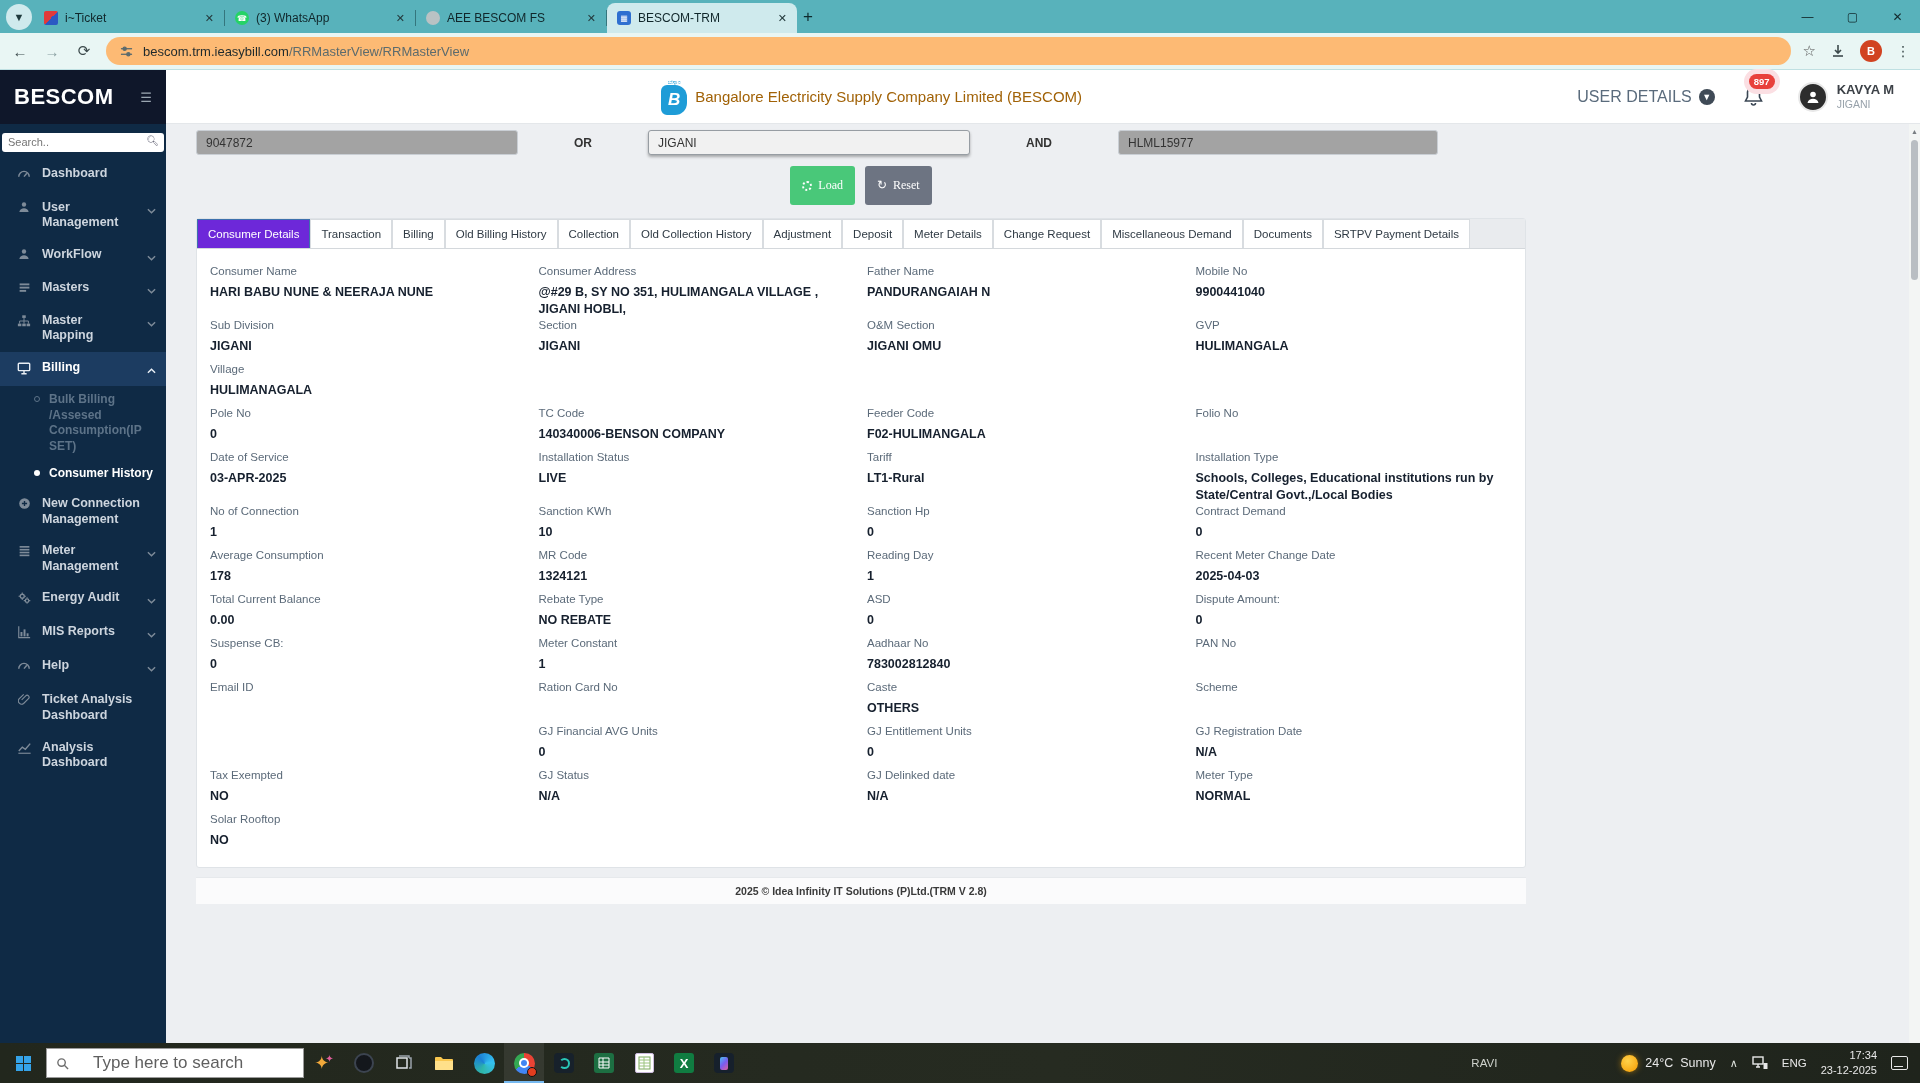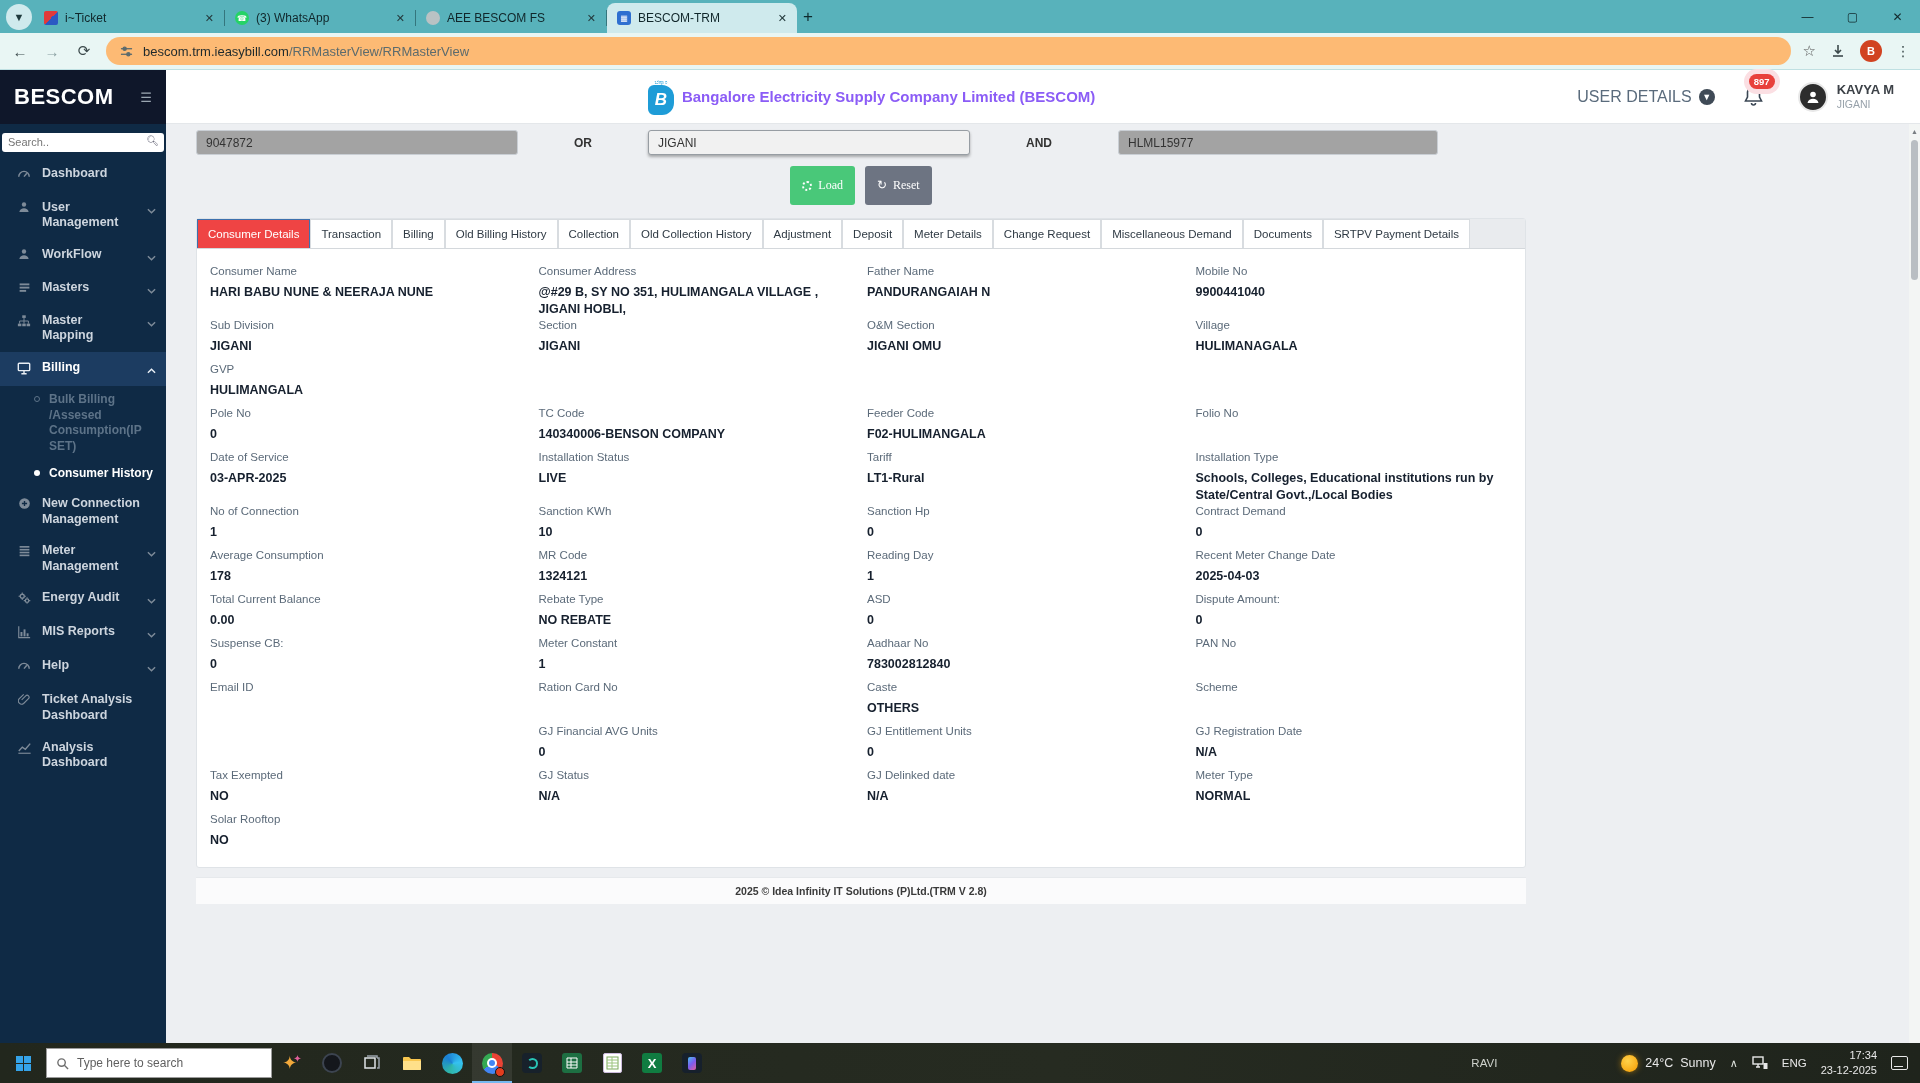--- a/index.html
+++ b/index.html
@@ -56,21 +56,21 @@
   .b-hollow { width:6px; height:6px; border:1px solid #5d7388; border-radius:50%; }
   .b-solid { width:6px; height:6px; background:#fff; border-radius:50%; }
 
   
   .main { flex:1; display:flex; flex-direction:column; min-width:0; }
   .appheader { height:54px; background:#fff; display:flex; align-items:center; border-bottom:1px solid #e4e7ea; padding:0 26px 0 0; }
   .hspacer { flex:1; }
   .logo-wrap { display:flex; flex-direction:column; align-items:center; margin-right:8px; }
   .logo-kan { font-size:6px; color:#1e9cd7; line-height:1; }
   .logo-b { width:26px; height:30px; background:#1e9cd7; color:#fff; border-radius:6px 12px 12px 6px; font-weight:bold; font-size:17px; display:flex; align-items:center; justify-content:center; font-style:italic; }
-  .htitle { font-size:15px; font-weight:bold; color:#8b5cf6; }
+  .htitle { font-size:15px; font-weight:normal; color:#a16207; }
   .userdetails { display:flex; align-items:center; gap:7px; color:#5a6b7c; font-size:16px; margin-right:28px; }
   .udchev { width:16px; height:16px; border-radius:50%; background:#3f4a56; color:#fff; font-size:9px; display:flex; align-items:center; justify-content:center; }
   .bellwrap { position:relative; margin-right:34px; }
   .bellbadge { position:absolute; top:-10px; left:6px; background:#e8413c; color:#fff; border-radius:9px; font-size:9.5px; font-weight:bold; padding:2px 5px; box-shadow:0 0 0 5px #fbdfe3; }
   .uavatar { width:30px; height:30px; border-radius:50%; background:#2d2d2d; border:2px solid #e8e8e8; display:flex; align-items:center; justify-content:center; margin-right:9px; }
   .uname { line-height:1.15; }
   .uname .nm { font-size:13px; font-weight:bold; color:#3c4147; }
   .uname .loc { font-size:10.5px; color:#97a1aa; }
 
   .content { flex:1; padding:4px 0 0 30px; position:relative; }
@@ -85,40 +85,40 @@
   .lbl-and { margin:0 66px 0 56px; }
   .btnrow { display:flex; justify-content:center; gap:10px; margin-top:11px; }
   .btn { height:39px; border:none; border-radius:3px; color:#fff; font-size:12px; display:flex; align-items:center; gap:6px; padding:0 12px; font-family:Liberation Serif, serif; }
   .btn.load { background:#49c879; }
   .btn.reset { background:#6d7482; }
   .spinner { width:10px; height:10px; border:2px dotted #fff; border-radius:50%; display:inline-block; }
 
   .card { margin-top:13px; background:#fff; border:1px solid #dfe3e7; border-radius:3px; }
   .ctabs { display:flex; background:#e9ebee; border-bottom:1px solid #d4d8dc; }
   .ctab { font-size:11.5px; color:#2f3a44; background:#fff; border:1px solid #d8dce0; border-bottom:none; padding:8px 10px; white-space:nowrap; }
-  .ctab.active { background:#ef4444; color:#fff; border-color:#3d70ad; }
+  .ctab.active { background:#6d28d9; color:#fff; border-color:#3d70ad; }
   .cbody { padding:16px 13px 10px 13px; }
   .grid { display:grid; grid-template-columns:repeat(4,1fr); column-gap:12px; }
   .cell { min-height:43px; margin-bottom:1px; }
   .cell .fl { font-size:11.5px; color:#5b6a79; }
   .cell .fv { font-size:12.5px; font-weight:bold; color:#16202e; margin-top:7px; line-height:1.35; }
 
   .footer { width:1330px; margin-top:9px; background:#fbfbfc; border-top:1px solid #e6e9ec; text-align:center; font-size:10.5px; font-weight:bold; color:#3a3a3a; padding:7px 0; }
 
   
   .sbar { position:absolute; right:0; top:0; width:11px; height:100%; background:#f3f5f4; }
   .sbar .arr { display:block; text-align:center; color:#787d82; font-size:7px; padding-top:4px; }
   .sbar .thumb { position:absolute; top:16px; left:2px; width:7px; height:140px; background:#b9bec3; border-radius:4px; }
 
   
   .taskbar { height:40px; background:linear-gradient(90deg,#22271d,#262b21 55%,#1f241c); display:flex; align-items:center; color:#e8e8e8; }
   .startbtn { width:46px; height:40px; display:flex; align-items:center; justify-content:center; }
   .winlogo { display:grid; grid-template-columns:7px 7px; grid-template-rows:7px 7px; gap:1px; }
   .winlogo i { background:#35a3e8; }
-  .tsearch { width:226px; height:30px; background:#fff; border:1px solid #9b9b9b; display:flex; align-items:center; gap:8px; padding:0 9px; color:#5f5f5f; font-size:12px; }
+  .tsearch { width:258px; height:30px; background:#fff; border:1px solid #9b9b9b; display:flex; align-items:center; gap:24px; padding:0 9px; color:#5f5f5f; font-size:17px; }
   .tapp { width:40px; height:40px; display:flex; align-items:center; justify-content:center; position:relative; }
   .tapp.active { background:rgba(255,255,255,.08); box-shadow:inset 0 -2px 0 #76b9f0; }
   .badge-dot { position:absolute; right:7px; bottom:6px; width:10px; height:10px; border-radius:50%; background:#e33d1e; border:1px solid #111; }
   .tray { margin-left:auto; display:flex; align-items:center; gap:14px; padding-right:12px; font-size:11.5px; }
   .tuser { margin-right:110px; color:#cfd3cd; }
   .sun { width:17px; height:17px; border-radius:50%; background:radial-gradient(circle at 40% 35%,#ffd24a,#f59a00); box-shadow:0 0 6px #f5a50088; }
   .weather { display:flex; align-items:center; gap:7px; font-size:12.5px; }
   .caret { font-size:11px; color:#dfe3de; }
   .lang { font-size:11.5px; }
   .clockblk { text-align:right; font-size:11px; line-height:1.35; }
@@ -431,26 +431,26 @@
                 </div>
                 <div class="cell">
                   <div class="fl">Section</div>
                   <div class="fv">JIGANI</div>
                 </div>
                 <div class="cell">
                   <div class="fl">O&amp;M Section</div>
                   <div class="fv">JIGANI OMU</div>
                 </div>
                 <div class="cell">
+                  <div class="fl">GVP</div>
+                  <div class="fv">HULIMANGALA</div>
+                </div>
+                <div class="cell">
                   <div class="fl">Village</div>
                   <div class="fv">HULIMANAGALA</div>
-                </div>
-                <div class="cell">
-                  <div class="fl">GVP</div>
-                  <div class="fv">HULIMANGALA</div>
                 </div>
                 <div class="cell"></div>
                 <div class="cell"></div>
                 <div class="cell"></div>
                 <div class="cell">
                   <div class="fl">Pole No</div>
                   <div class="fv">0</div>
                 </div>
                 <div class="cell">
                   <div class="fl">TC Code</div>

